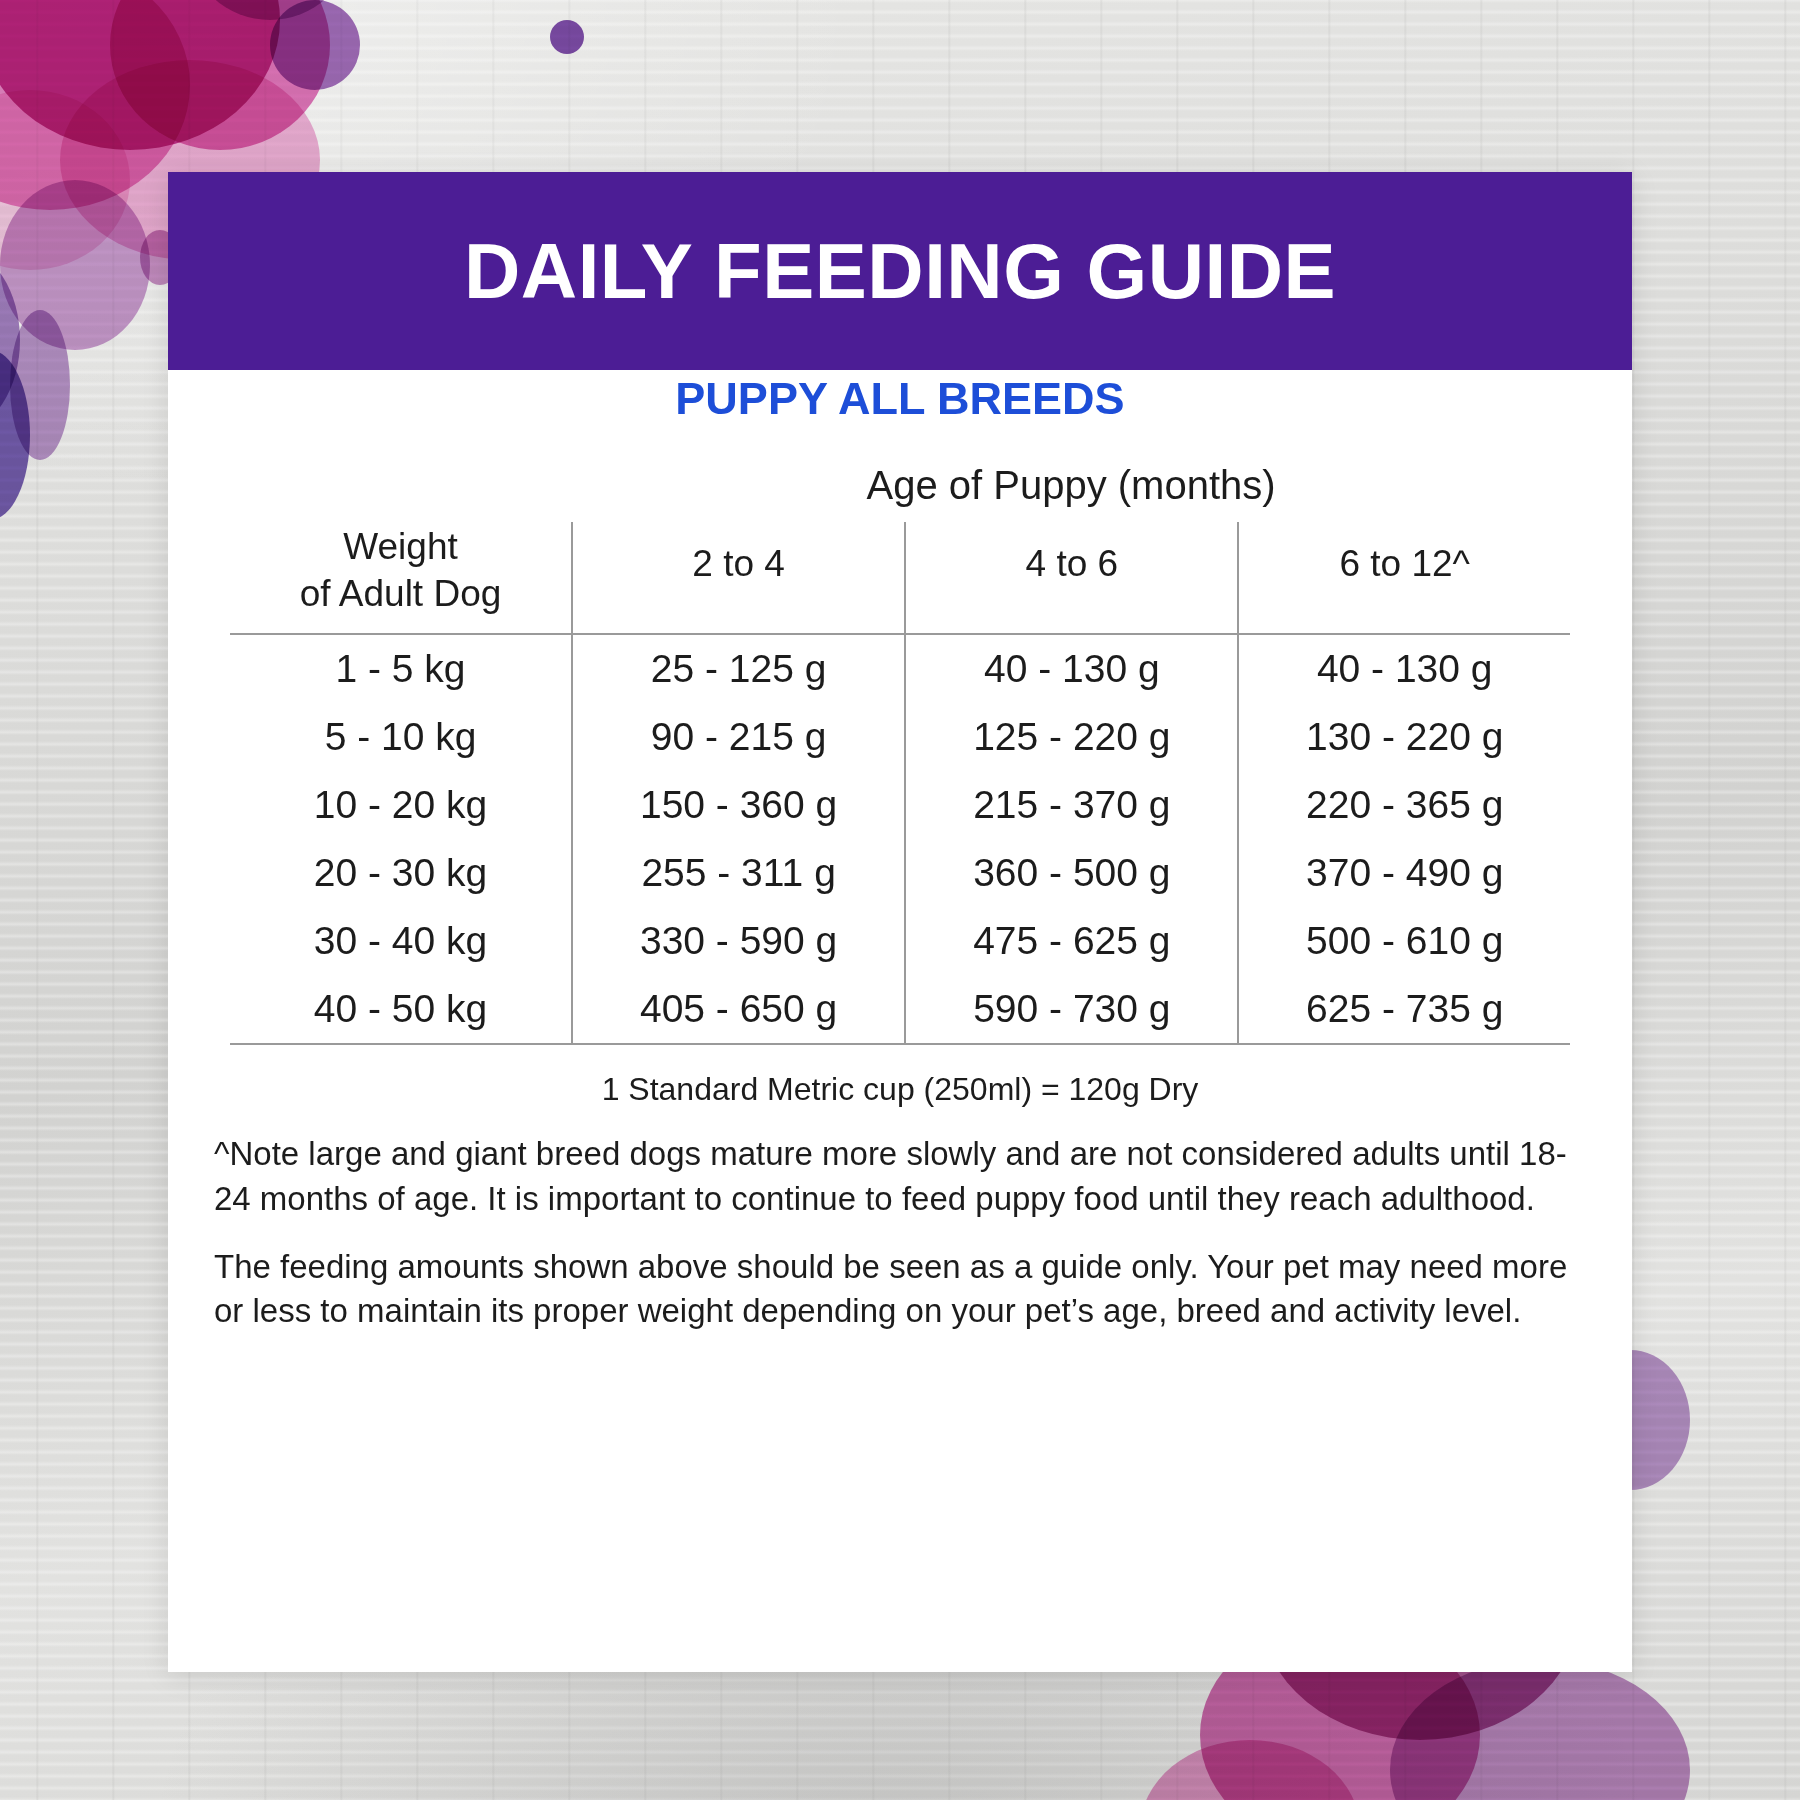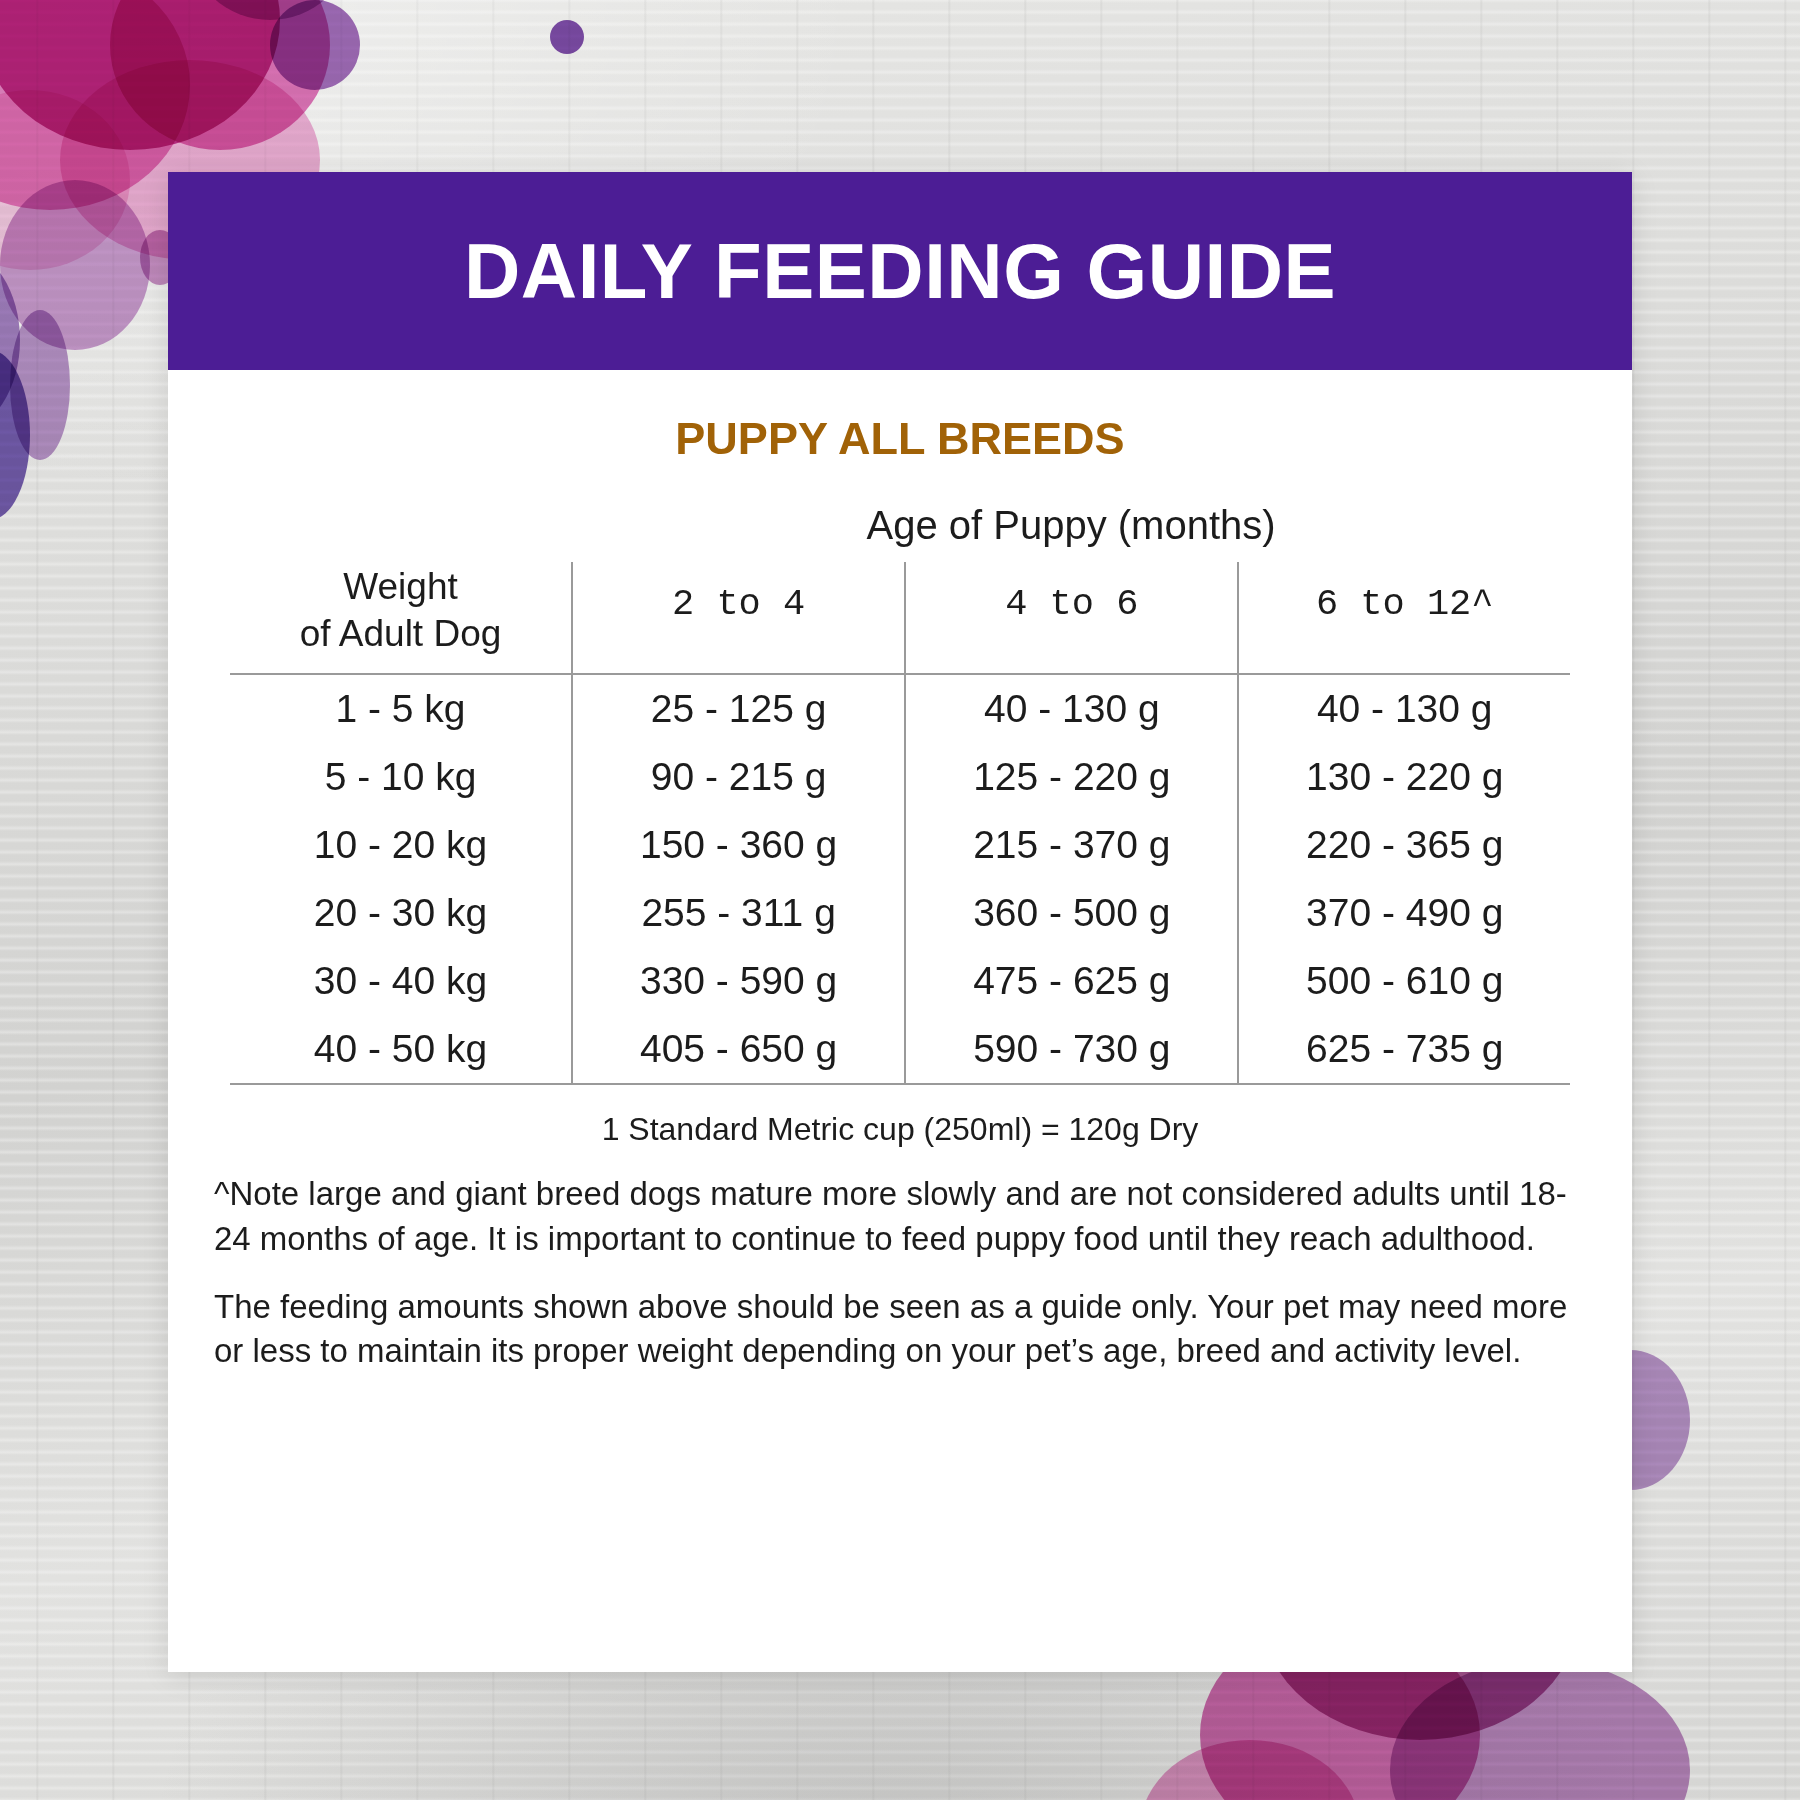--- a/index.html
+++ b/index.html
@@ -78,22 +78,21 @@
     margin: 0;
     color: #ffffff;
     font-size: 78px;
     font-weight: bold;
     letter-spacing: 0.5px;
     font-family: "Liberation Sans", sans-serif;
   }
 
   .subtitle {
     text-align: center;
-    margin-top: 40px;
-    color: #a16207;
+    color: #1d4ed8;
     font-weight: bold;
     font-size: 45px;
     line-height: 1.28;
     font-family: "Liberation Sans", sans-serif;
   }
 
   
   .table-wrap {
     margin: 34px 62px 0 62px;
   }
@@ -108,21 +107,20 @@
     font-weight: normal;
   }
   .age-header {
     font-size: 40px;
     padding-bottom: 14px;
     color: #1c1c1c;
   }
   .col-head {
     font-size: 37px;
     padding-bottom: 28px;
-    font-family: Liberation Mono, monospace;
   }
   .weight-head {
     font-size: 37px;
     line-height: 1.28;
     padding-bottom: 16px;
     margin-top: 31px;
   }
   .head-row-bottom td, .head-row-bottom th {
     border-bottom: 2px solid #9a9a9a;
   }

